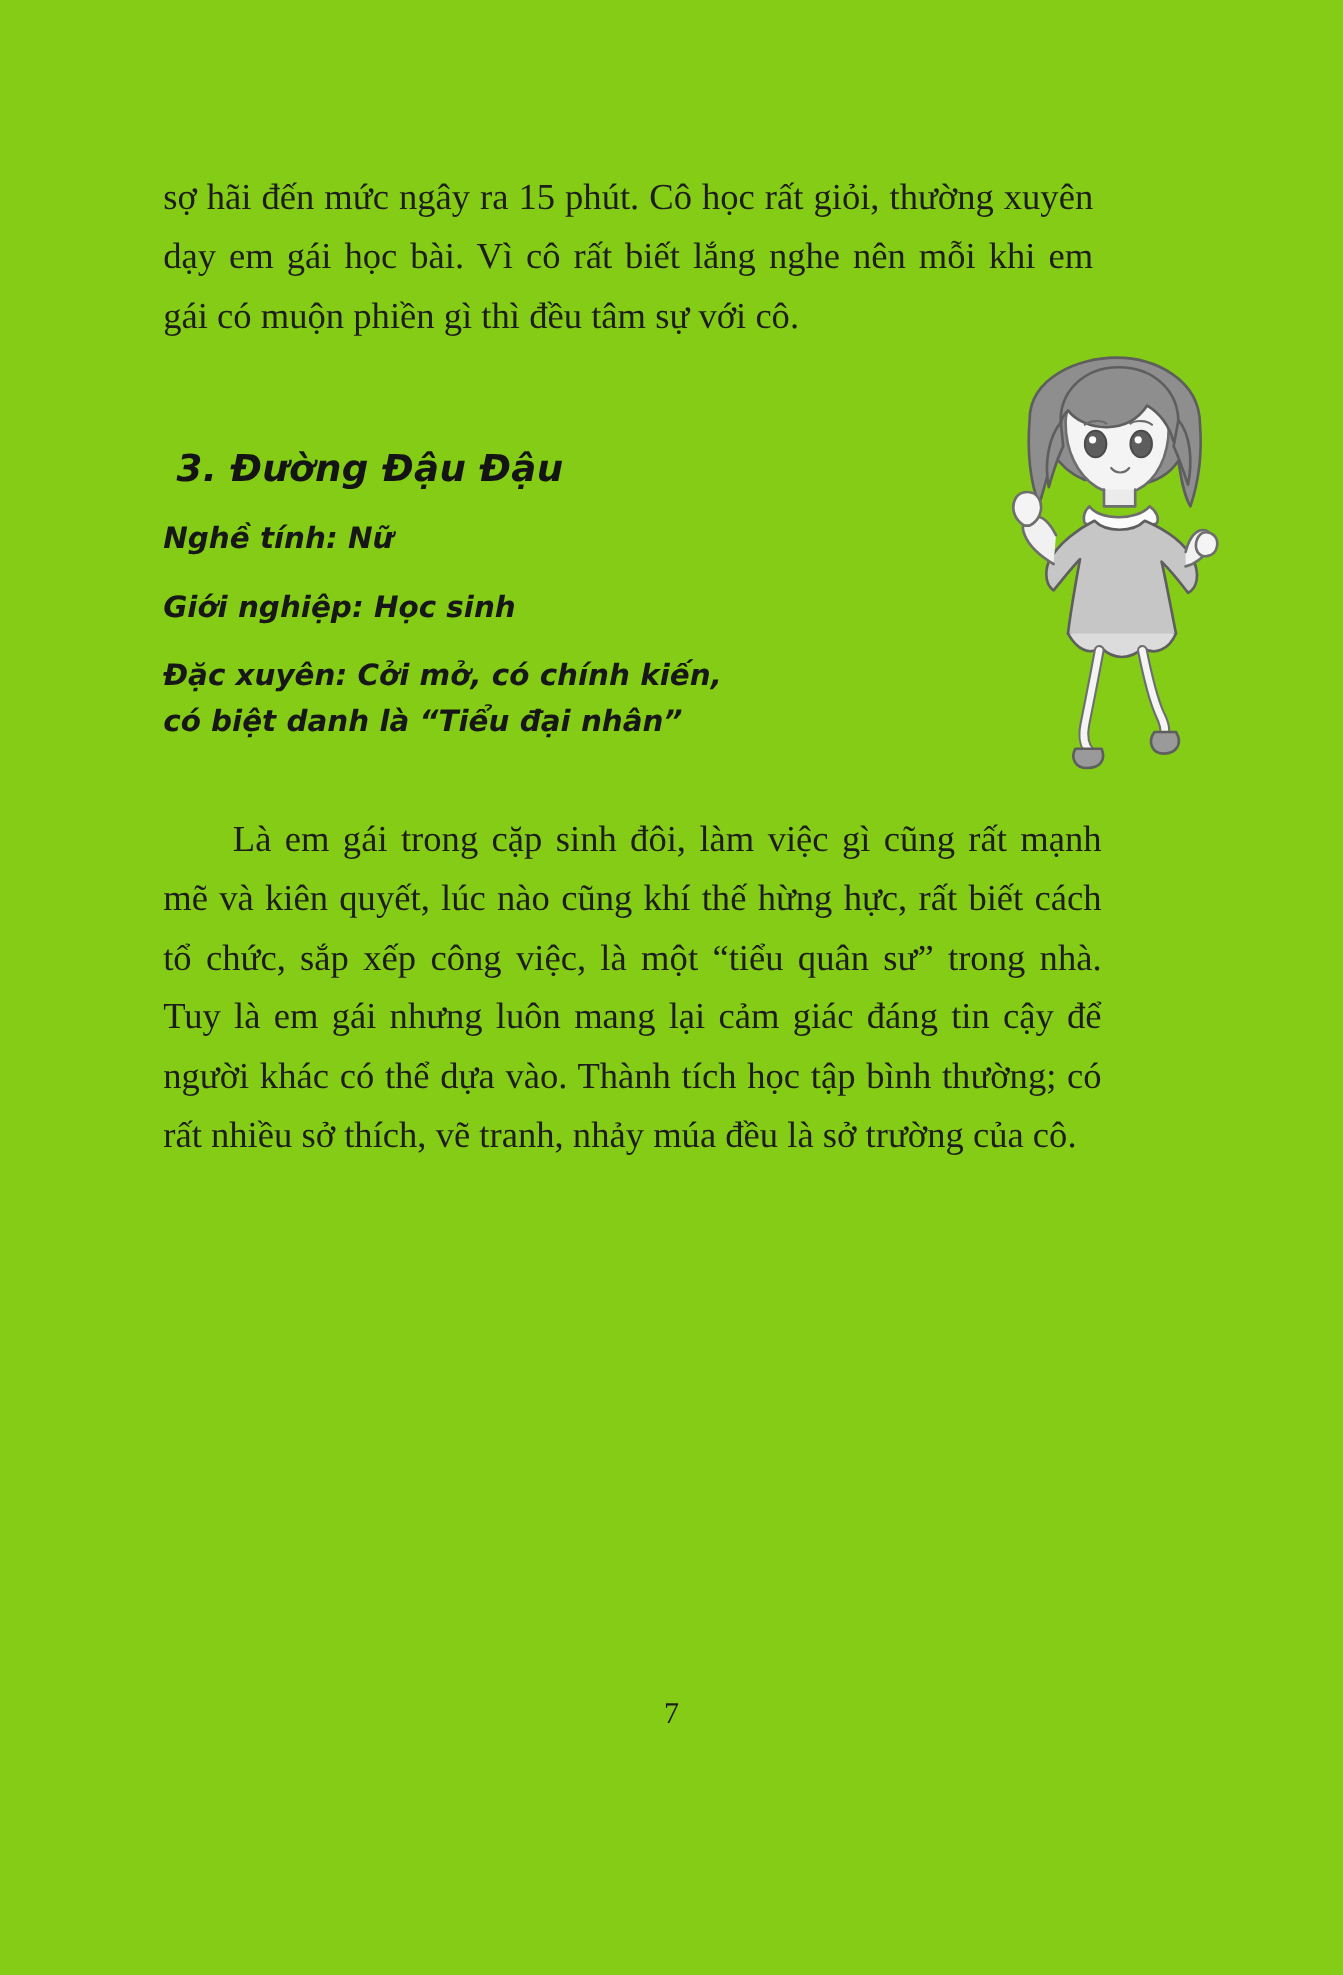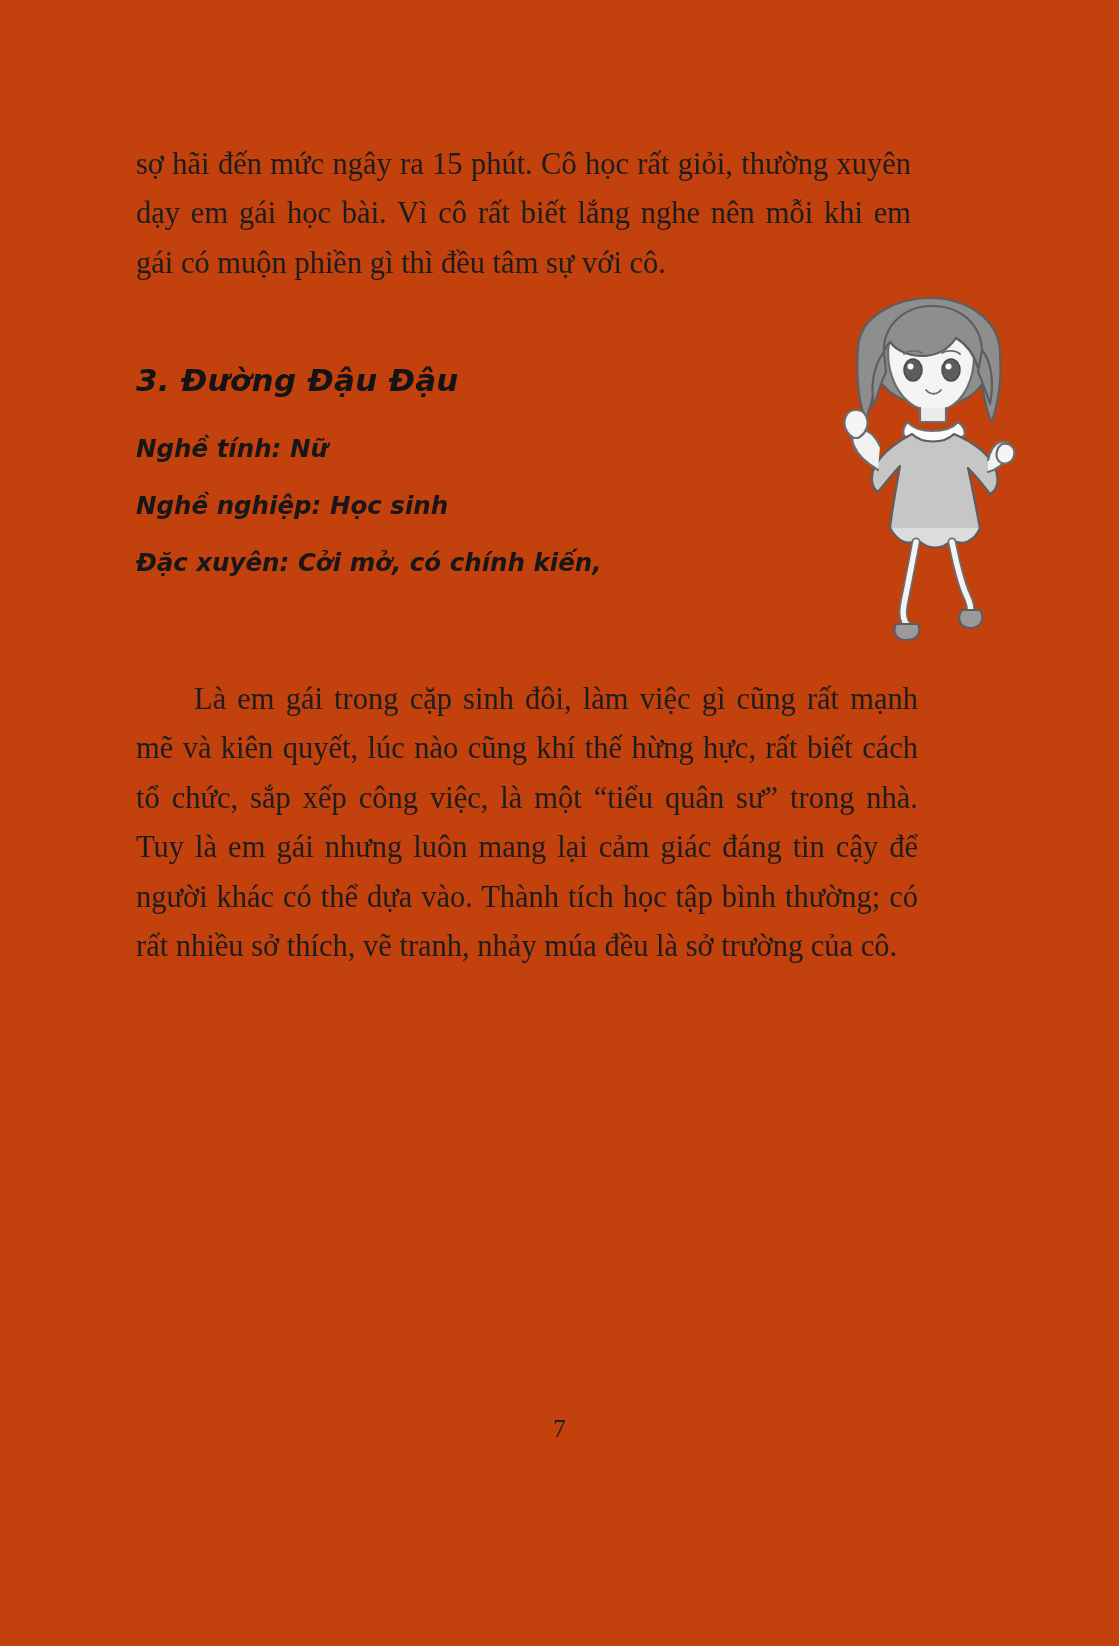--- a/index.html
+++ b/index.html
@@ -11,21 +11,21 @@
     width: 1119px;
     height: 1646px;
     position: relative;
     font-family: "Liberation Serif", serif;
     color: #1a1a1a;
     overflow: hidden;
   }
   .page {
     position: absolute;
     inset: 0;
-    background: #c2410c;
+    background: #84cc16;
   }
   .content {
     position: absolute;
     left: 136px;
     top: 140px;
     width: 790px;
   }
 
   
   .para-top {
@@ -40,21 +40,21 @@
   }
 
   
   .heading {
     font-family: "DejaVu Sans", sans-serif;
     font-style: italic;
     font-weight: bold;
     font-size: 31px;
     letter-spacing: 0.3px;
     color: #141414;
-    margin: 0;
+    margin: 11px;
     padding: 0;
     position: absolute;
     left: 0;
     top: 222px;
   }
 
   
   .attrs {
     position: absolute;
     left: 0;
@@ -123,22 +123,23 @@
 <div class="page">
 
   <div class="content">
 
     <p class="para-top">sợ hãi đến mức ngây ra 15 phút. Cô học rất giỏi, thường xuyên dạy em gái học bài. Vì cô rất biết lắng nghe nên mỗi khi em gái có muộn phiền gì thì đều tâm sự với cô.</p>
 
     <h2 class="heading">3. Đường Đậu Đậu</h2>
 
     <div class="attrs">
       <p class="attr-line">Nghề tính: Nữ</p>
-      <p class="attr-line">Nghề nghiệp: Học sinh</p>
+      <p class="attr-line">Giới nghiệp: Học sinh</p>
       <p class="attr-line tight">Đặc xuyên: Cởi mở, có chính kiến,</p>
+      <p class="attr-line">có biệt danh là “Tiểu đại nhân”</p>
     </div>
 
     <p class="para-body">Là em gái trong cặp sinh đôi, làm việc gì cũng rất mạnh mẽ và kiên quyết, lúc nào cũng khí thế hừng hực, rất biết cách tổ chức, sắp xếp công việc, là một “tiểu quân sư” trong nhà. Tuy là em gái nhưng luôn mang lại cảm giác đáng tin cậy để người khác có thể dựa vào. Thành tích học tập bình thường; có rất nhiều sở thích, vẽ tranh, nhảy múa đều là sở trường của cô.</p>
 
     <div class="illustration">
       <svg viewBox="0 0 270 360" xmlns="http://www.w3.org/2000/svg" aria-hidden="true">
         <g fill="none" stroke="#6b6b6b" stroke-width="2.2" stroke-linecap="round" stroke-linejoin="round">
 
           <path d="M62 58 C62 22, 104 6, 134 6 C166 6, 204 24, 204 62 C206 88, 202 112, 196 130 C190 120, 188 104, 186 92 C178 104, 166 110, 152 112 C148 104, 146 96, 145 88 C138 98, 124 106, 108 108 C98 104, 88 96, 82 86 C78 100, 74 116, 70 128 C62 110, 60 82, 62 58 Z" fill="#8e8e8e" stroke="#5e5e5e"></path>
 

